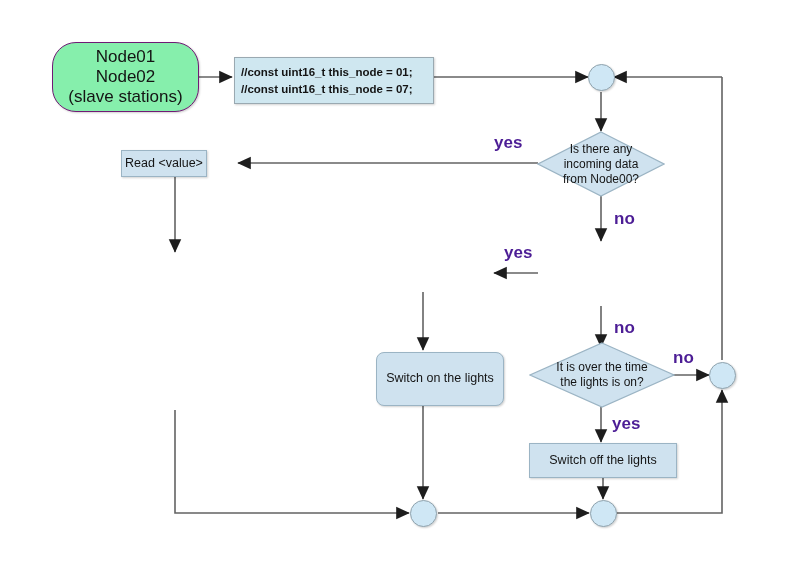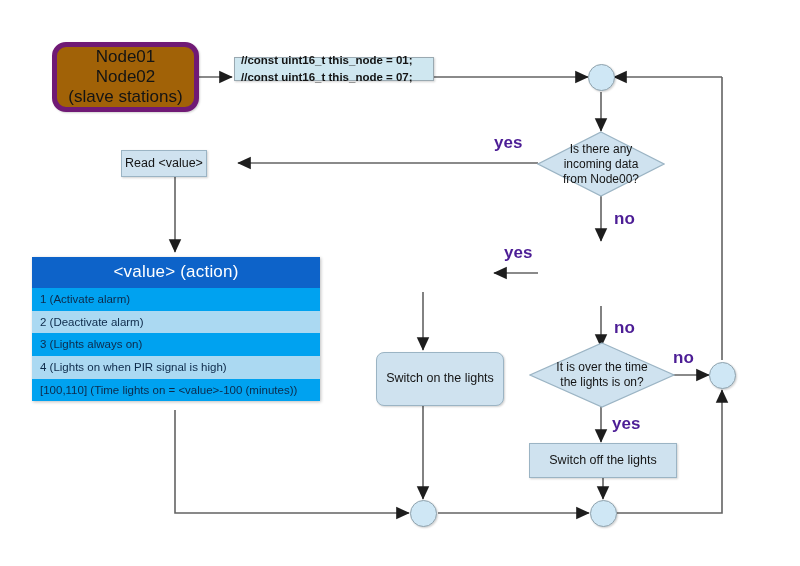--- a/index.html
+++ b/index.html
@@ -3,21 +3,21 @@
 <meta charset="utf-8">
 <style>
   html,body{margin:0;padding:0;background:#ffffff;}
   body{width:800px;height:566px;font-family:"Liberation Sans",sans-serif;overflow:hidden;}
   #canvas{position:relative;width:800px;height:566px;background:#fff;}
   svg.wires{position:absolute;left:0;top:0;width:800px;height:566px;pointer-events:none;}
 
   .node{position:absolute;box-sizing:border-box;display:flex;align-items:center;
         justify-content:center;text-align:center;color:#141414;}
 
-  .terminal{background:#a16207;border:5px solid #701a75;border-radius:14px;
+  .terminal{background:#86efac;border:1px solid #701a75;border-radius:24px;
             font-size:17px;line-height:1.18;box-shadow:1px 1px 2px rgba(0,0,0,.18);}
   .codebox{background:#cfe7f0;border:1px solid #9aa9b1;font-size:11.5px;font-weight:bold;
            line-height:1.45;text-align:left;justify-content:flex-start;padding:4px 6px;
            box-shadow:1px 1px 2px rgba(0,0,0,.18);}
   .process{background:#cfe2ef;border:1px solid #9bb4c4;font-size:12.5px;line-height:1.25;
            box-shadow:1px 1px 2px rgba(0,0,0,.18);}
   .decision{background:transparent;border:0;font-size:12px;line-height:1.25;}
   .decision .dtext{position:relative;z-index:2;}
   .decision svg{position:absolute;left:0;top:0;}
   .connector{border-radius:50%;background:#cfe7f5;border:1px solid #8fa3ae;
@@ -86,21 +86,21 @@
       <path d="M722,360 L722,77"></path>
     </g>
   </svg>
 
   <div class="node terminal" style="left:52px;top:42px;width:147px;height:70px;flex-direction:column;">
     <span>Node01</span>
     <span>Node02</span>
     <span>(slave stations)</span>
   </div>
 
-  <div class="node codebox" style="left:234px;top:57px;width:200px;height:24px;flex-direction:column;align-items:flex-start;justify-content:center;">
+  <div class="node codebox" style="left:234px;top:57px;width:200px;height:47px;flex-direction:column;align-items:flex-start;justify-content:center;">
     <span>//const uint16_t this_node = 01;</span>
     <span>//const uint16_t this_node = 07;</span>
   </div>
 
   <div class="node process" style="left:121px;top:150px;width:86px;height:27px;">
     <span>Read &lt;value&gt;</span>
   </div>
 
 
   <div class="node process" style="left:376px;top:352px;width:128px;height:54px;border-radius:8px;">
@@ -134,22 +134,14 @@
   <div class="node connector" style="left:410px;top:500px;width:27px;height:27px;"></div>
   <div class="node connector" style="left:590px;top:500px;width:27px;height:27px;"></div>
 
   <div class="lbl" style="left:494px;top:133px;">yes</div>
   <div class="lbl" style="left:614px;top:209px;">no</div>
   <div class="lbl" style="left:504px;top:243px;">yes</div>
   <div class="lbl" style="left:614px;top:318px;">no</div>
   <div class="lbl" style="left:673px;top:348px;">no</div>
   <div class="lbl" style="left:612px;top:414px;">yes</div>
 
-  <div class="table">
-    <div class="hdr">&lt;value&gt; (action)</div>
-    <div class="row odd">1 (Activate alarm)</div>
-    <div class="row even">2 (Deactivate alarm)</div>
-    <div class="row odd">3 (Lights always on)</div>
-    <div class="row even">4 (Lights on when PIR signal is high)</div>
-    <div class="row odd">[100,110] (Time lights on = &lt;value&gt;-100 (minutes))</div>
-  </div>
 
 </div>
 
 </body></html>

